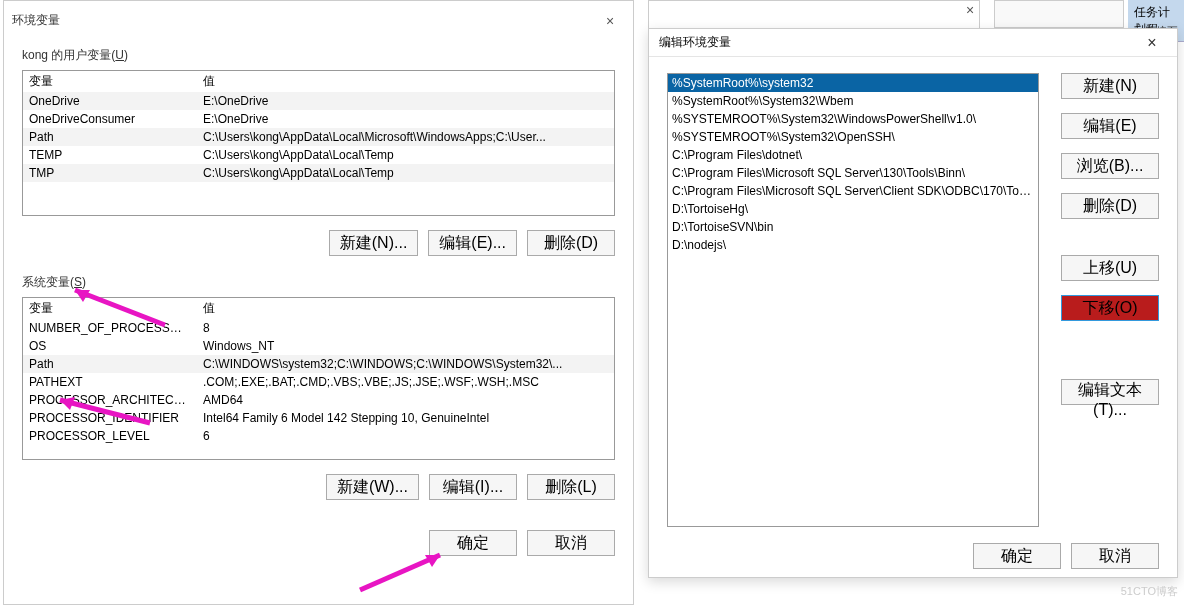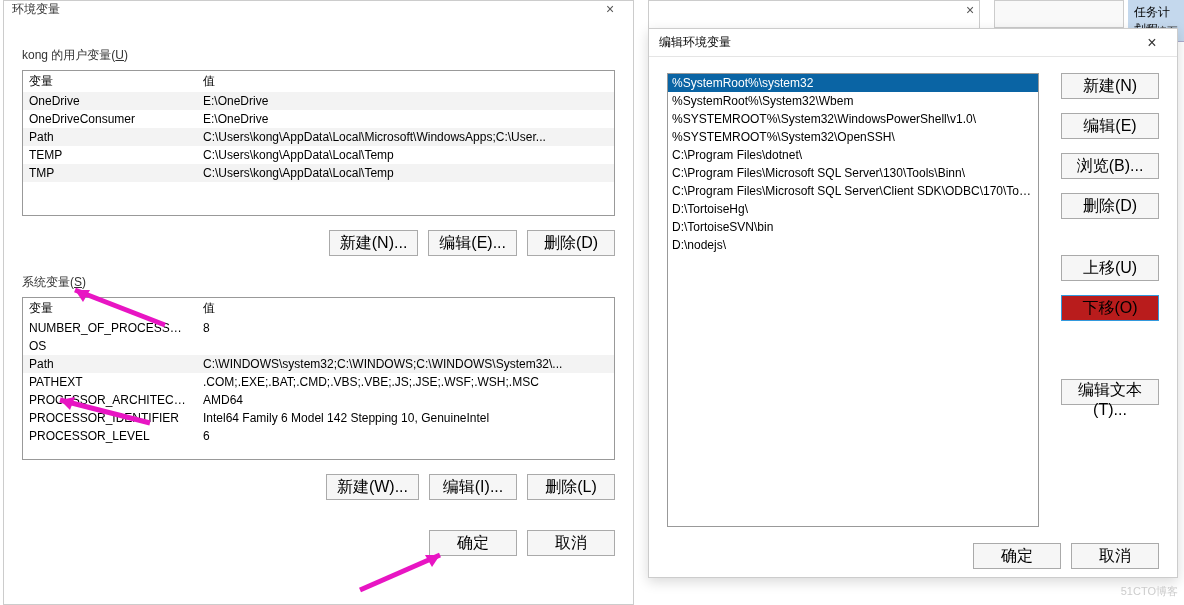--- a/index.html
+++ b/index.html
@@ -8,21 +8,21 @@
 .dialog1 { position: absolute; left: 3px; top: 0; width: 631px; height: 605px; border: 1px solid #ccc; background: #fff; }
 .dialog2 { position: absolute; left: 648px; top: 28px; width: 530px; height: 550px; border: 1px solid #ccc; background: #fff; box-shadow: 0 4px 12px rgba(0,0,0,0.15); }
 .dialog3-stub { position: absolute; left: 648px; top: 0; width: 332px; height: 28px; border: 1px solid #ccc; border-bottom: none; background: #fff; }
 .dialog3-close { position: absolute; left: 960px; top: 2px; width: 20px; text-align: center; font-size: 14px; color: #555; cursor: pointer; }
 .bg-tab { position: absolute; right: 0; top: 0; width: 56px; background: #c4d8ed; }
 .bg-tab .tab-title { font-size: 12px; padding: 4px 6px; height: 22px; }
 .bg-tab .tab-text { font-size: 11px; padding: 2px 6px; text-align: right; color: #444; }
 .bg-tab .tab-body { background: #fff; border-top: 1px solid #aac; height: 40px; }
 .stub-box { position: absolute; left: 994px; top: 0; width: 130px; height: 28px; border: 1px solid #ccc; background: #f9f9f9; }
 
-.titlebar { height: 28px; display: flex; align-items: flex-start; padding: 0 8px; color: #333; }
+.titlebar { height: 28px; display: flex; align-items: flex-end; padding: 0 8px; color: #333; }
 .titlebar .title { flex: 1; }
 .titlebar .close { width: 30px; text-align: center; font-size: 14px; cursor: pointer; color: #555; }
 .titlebar2 { height: 28px; display: flex; align-items: center; padding: 0 10px; border-bottom: 1px solid #e5e5e5; }
 .titlebar2 .title { flex: 1; }
 .titlebar2 .close { width: 30px; text-align: center; font-size: 16px; cursor: pointer; color: #333; }
 
 .group-label { margin: 18px 0 6px 18px; color: #333; }
 .underline { text-decoration: underline; }
 
 .listbox { margin: 0 18px; border: 1px solid #999; height: 146px; overflow-y: auto; background: #fff; position: relative; }
@@ -116,20 +116,21 @@
     <div class="header">
       <div class="cell col-name">变量</div>
       <div class="cell col-val">值</div>
     </div>
   <div class="row">
         <div class="cell col-name">NUMBER_OF_PROCESSORS</div>
         <div class="cell col-val">8</div>
       </div>
       <div class="row">
         <div class="cell col-name">OS</div>
+        <div class="cell col-val">Windows_NT</div>
       </div>
       <div class="row alt">
         <div class="cell col-name">Path</div>
         <div class="cell col-val">C:\WINDOWS\system32;C:\WINDOWS;C:\WINDOWS\System32\...</div>
       </div>
       <div class="row">
         <div class="cell col-name">PATHEXT</div>
         <div class="cell col-val">.COM;.EXE;.BAT;.CMD;.VBS;.VBE;.JS;.JSE;.WSF;.WSH;.MSC</div>
       </div>
       <div class="row">

